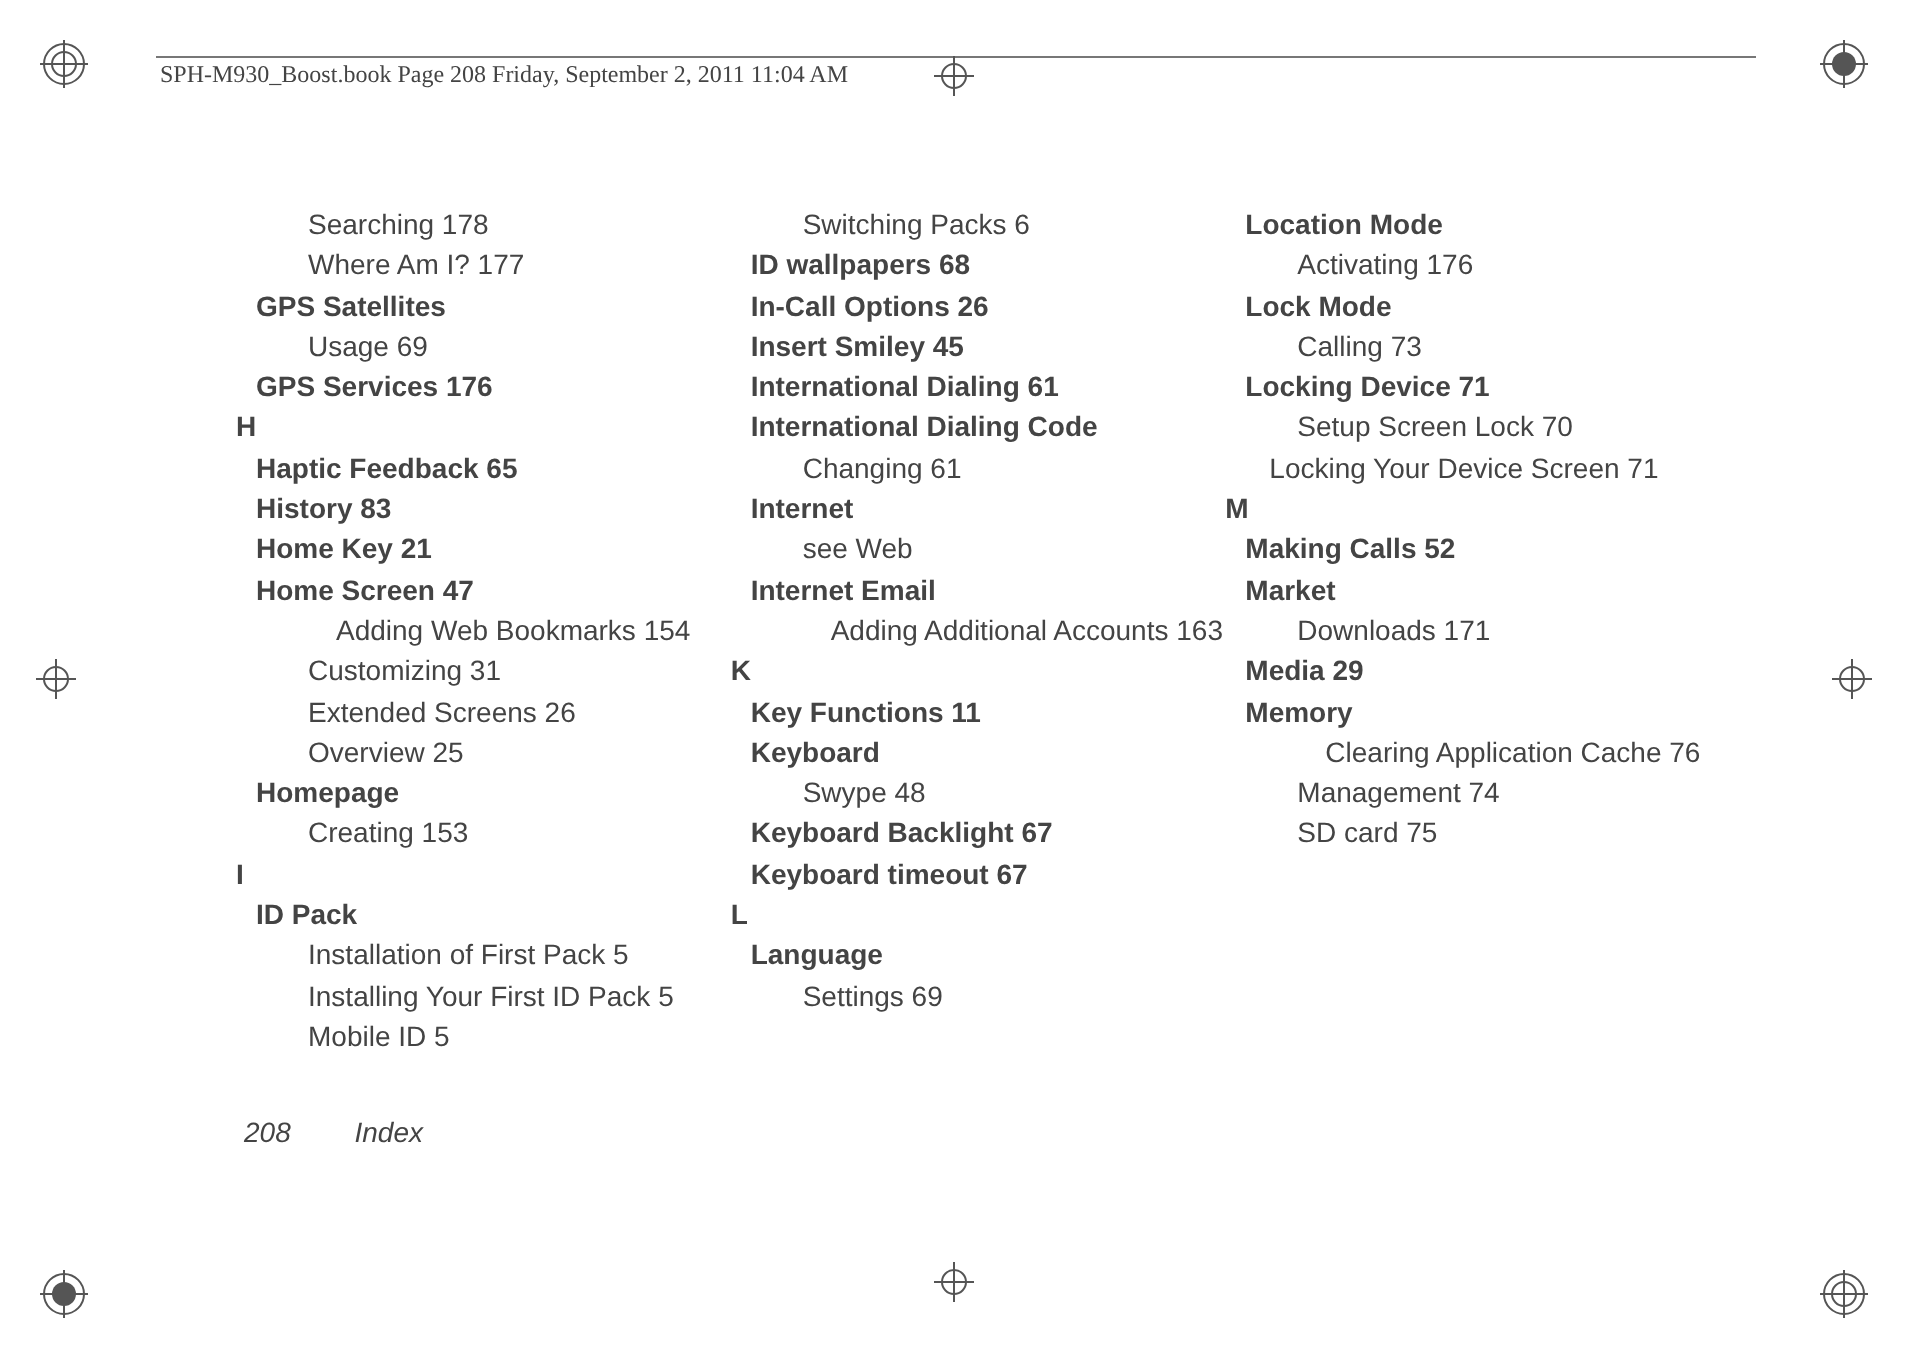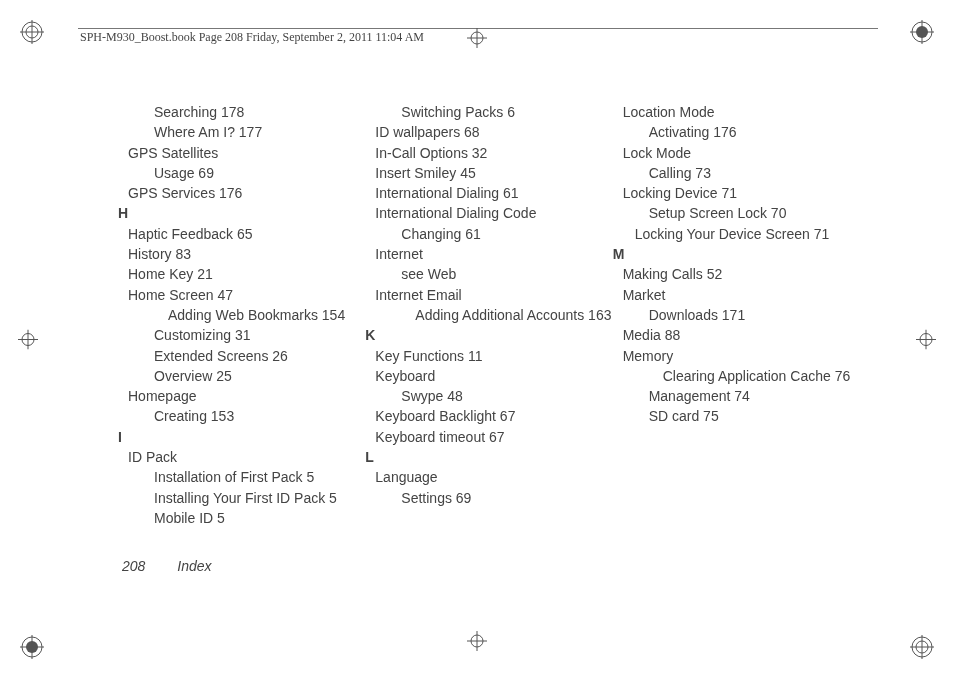--- a/index.html
+++ b/index.html
@@ -41,21 +41,21 @@
       font-weight: 300;
     }
     .col {
       width: 247px;
       padding-right: 10px;
     }
     .letter-head {
       font-weight: bold;
       margin-left: -10px;
     }
-    .lvl0 { margin-left: 0; }
+    .lvl0 { margin-left: 0; font-weight: bold; }
     .lvl1 { margin-left: 26px; }
     .hang1 { text-indent: -13px; margin-left: 53px; }
     .footer {
       position: absolute;
       bottom: 108px;
       left: 122px;
       font-size: 14px;
     }
     .footer .pnum { font-style: italic; margin-right: 28px; }
     .footer .sect { font-style: italic; }
@@ -159,21 +159,21 @@
       <div class="lvl1">Creating 153</div>
       <div class="letter-head">I</div>
       <div class="lvl0">ID Pack</div>
       <div class="lvl1">Installation of First Pack 5</div>
       <div class="lvl1">Installing Your First ID Pack 5</div>
       <div class="lvl1">Mobile ID 5</div>
     </div>
   <div class="col" id="col1">
       <div class="lvl1">Switching Packs 6</div>
       <div class="lvl0">ID wallpapers 68</div>
-      <div class="lvl0">In-Call Options 32</div>
+      <div class="lvl0">In-Call Options 26</div>
       <div class="lvl0">Insert Smiley 45</div>
       <div class="lvl0">International Dialing 61</div>
       <div class="lvl0">International Dialing Code</div>
       <div class="lvl1">Changing 61</div>
       <div class="lvl0">Internet</div>
       <div class="lvl1">see Web</div>
       <div class="lvl0">Internet Email</div>
       <div class="hang1">Adding Additional Accounts 163</div>
       <div class="letter-head">K</div>
       <div class="lvl0">Key Functions 11</div>
@@ -190,21 +190,21 @@
       <div class="lvl1">Activating 176</div>
       <div class="lvl0">Lock Mode</div>
       <div class="lvl1">Calling 73</div>
       <div class="lvl0">Locking Device 71</div>
       <div class="lvl1">Setup Screen Lock 70</div>
       <div class="hang1" style="text-indent: -26px; margin-left: 26px; padding-left: 12px;">Locking Your Device Screen 71</div>
       <div class="letter-head">M</div>
       <div class="lvl0">Making Calls 52</div>
       <div class="lvl0">Market</div>
       <div class="lvl1">Downloads 171</div>
-      <div class="lvl0">Media 88</div>
+      <div class="lvl0">Media 29</div>
       <div class="lvl0">Memory</div>
       <div class="hang1">Clearing Application Cache 76</div>
       <div class="lvl1">Management 74</div>
       <div class="lvl1">SD card 75</div>
     </div>
 </div>
 
 <div class="footer">
   <span class="pnum">208</span>
   <span class="sect">Index</span>

